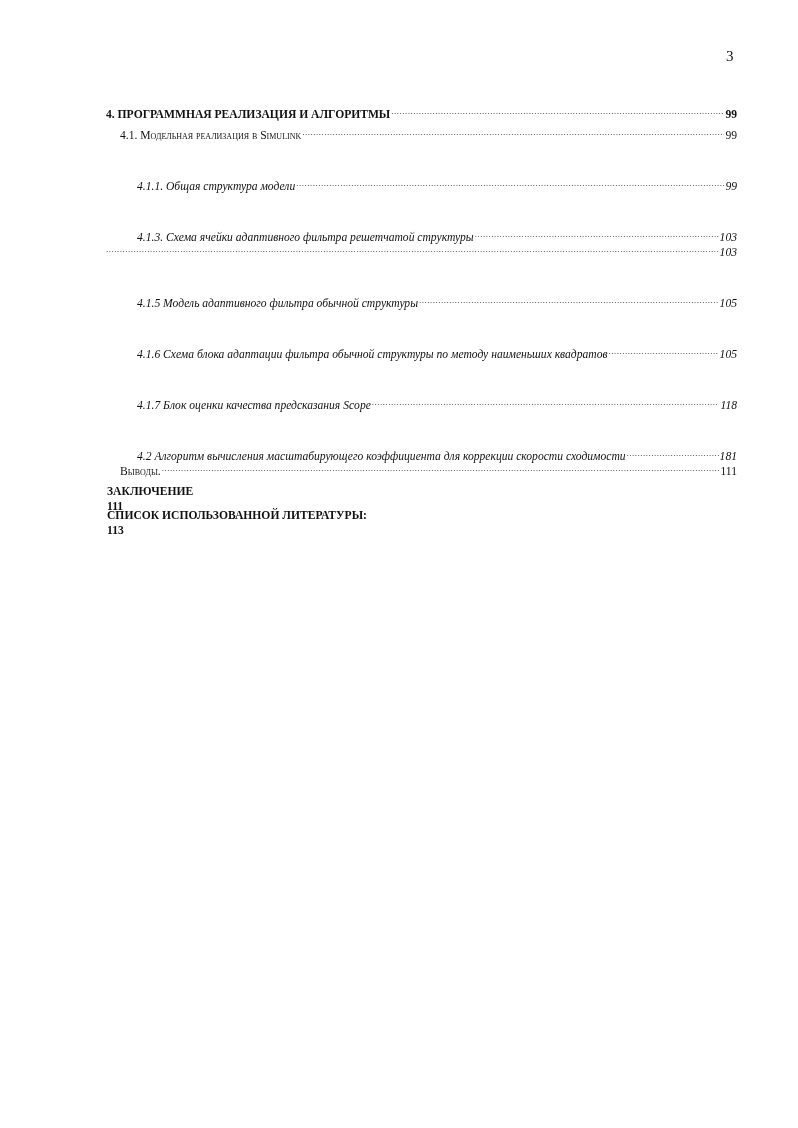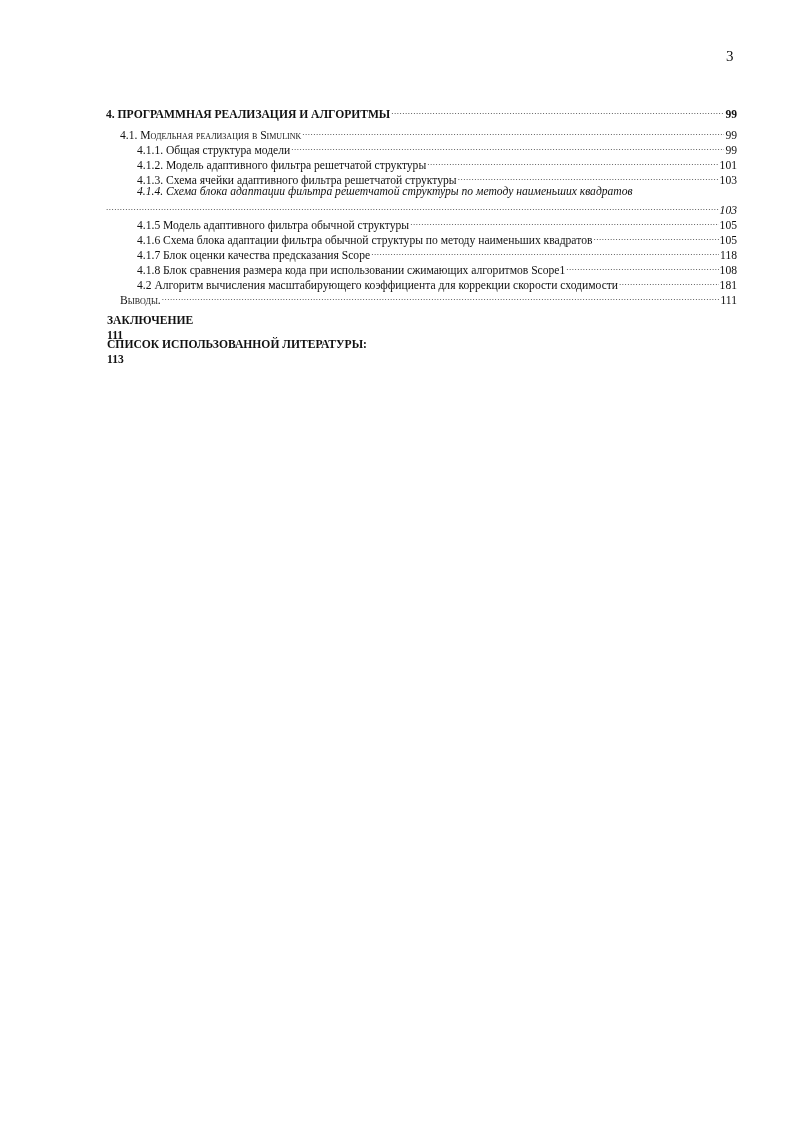--- a/index.html
+++ b/index.html
@@ -65,20 +65,22 @@
       font-size: 11.6px;
     }
     .lvl1 {
       padding-left: 14px;
     }
     .lvl1 .title {
       font-variant: small-caps;
     }
     .lvl2 {
       padding-left: 31px;
+      font-style: italic;
+      margin-top: 36px;
     }
     .wrap-row {
       padding-left: 31px;
       font-style: italic;
       font-size: 11.6px;
       line-height: 15px;
       height: 15px;
       white-space: nowrap;
     }
     .lvl1v {
@@ -108,33 +110,27 @@
     <span class="dots"></span>
     <span class="page">99</span>
   </div>
 
   <div class="toc-row lvl2">
     <span class="title">4.1.1. Общая структура модели</span>
     <span class="dots"></span>
     <span class="page">99</span>
   </div>
 
-  <div class="toc-row lvl2">
-    <span class="title">4.1.2. Модель адаптивного фильтра решетчатой структуры</span>
-    <span class="dots"></span>
-    <span class="page">101</span>
-  </div>
 
   <div class="toc-row lvl2">
     <span class="title">4.1.3. Схема ячейки адаптивного фильтра решетчатой структуры</span>
     <span class="dots"></span>
     <span class="page">103</span>
   </div>
 
-  <div class="wrap-row">4.1.4. Схема блока адаптации фильтра решетчатой структуры по методу наименьших квадратов</div>
   <div class="toc-row" style="font-style: italic;">
     <span class="dots" style="margin-left:0;"></span>
     <span class="page">103</span>
   </div>
 
   <div class="toc-row lvl2">
     <span class="title">4.1.5 Модель адаптивного фильтра обычной структуры</span>
     <span class="dots"></span>
     <span class="page">105</span>
   </div>
@@ -144,25 +140,20 @@
     <span class="dots"></span>
     <span class="page">105</span>
   </div>
 
   <div class="toc-row lvl2">
     <span class="title">4.1.7 Блок оценки качества предсказания Scope</span>
     <span class="dots"></span>
     <span class="page">118</span>
   </div>
 
-  <div class="toc-row lvl2">
-    <span class="title">4.1.8 Блок сравнения размера кода при использовании сжимающих алгоритмов Scope1</span>
-    <span class="dots"></span>
-    <span class="page">108</span>
-  </div>
 
   <div class="toc-row lvl2">
     <span class="title">4.2 Алгоритм вычисления масштабирующего коэффициента для коррекции скорости сходимости</span>
     <span class="dots"></span>
     <span class="page">181</span>
   </div>
 
   <div class="toc-row lvl1v">
     <span class="title">Выводы.</span>
     <span class="dots"></span>

